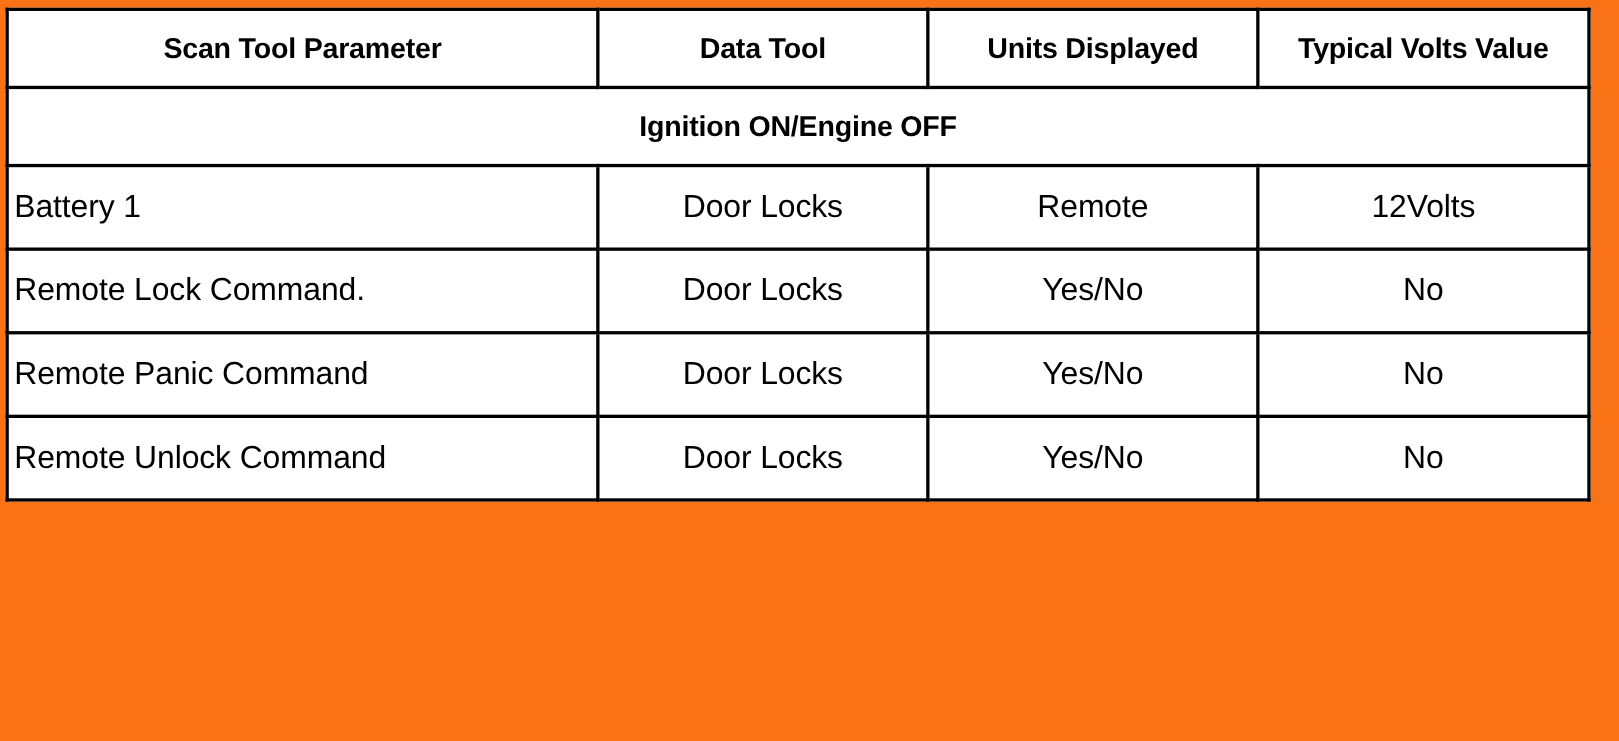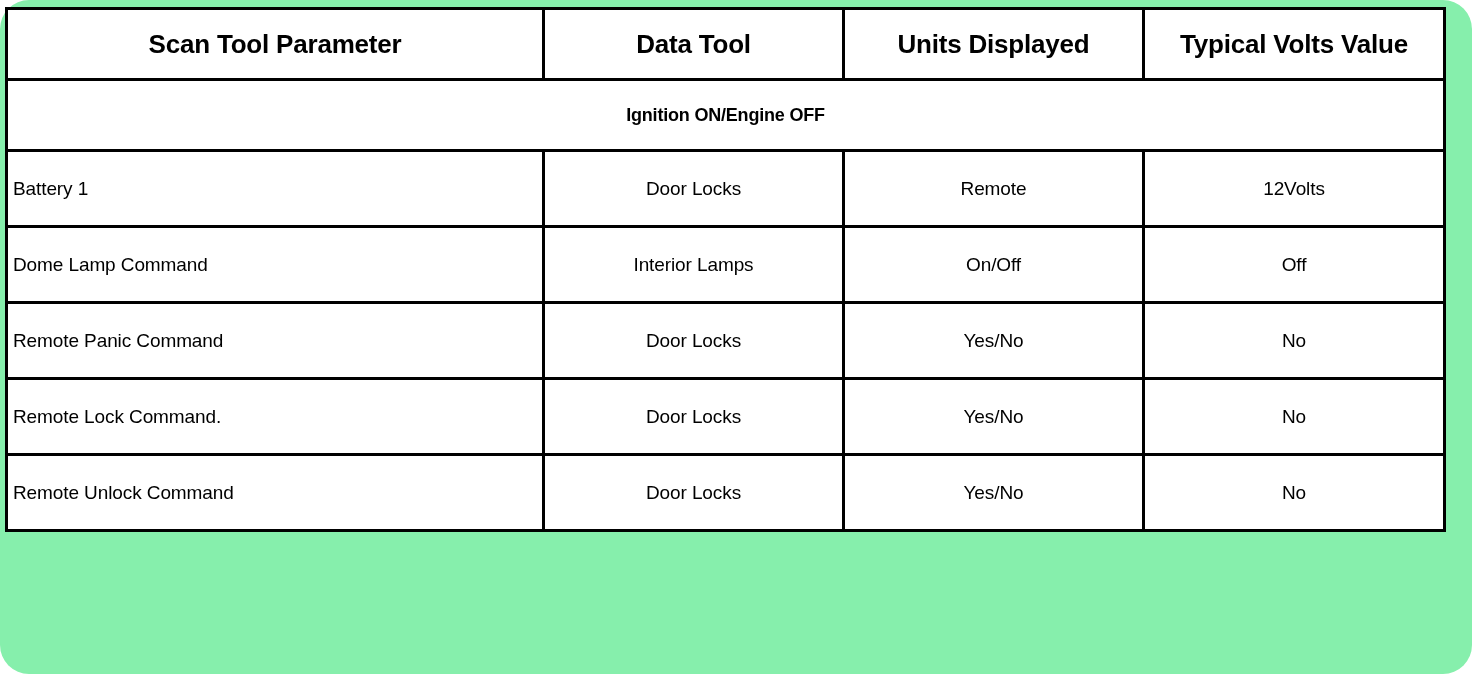--- a/index.html
+++ b/index.html
@@ -12,22 +12,21 @@
     width: 1472px;
     height: 674px;
     overflow: hidden;
     font-family: "Liberation Sans", sans-serif;
     color: #000000;
   }
   #page {
     position: relative;
     width: 1472px;
     height: 674px;
-    background: #86efac;
-    border-radius: 29px;
+    background: #f97316;
   }
   table.param-table {
     position: absolute;
     left: 5px;
     top: 7px;
     width: 1438px;
     border-collapse: collapse;
     table-layout: fixed;
     background: #ffffff;
   }
@@ -49,27 +48,27 @@
   tr.header-row th {
     height: 68px;
     text-align: center;
     font-size: 26px;
     font-weight: bold;
     letter-spacing: -0.2px;
   }
   tr.section-row td {
     height: 68px;
     text-align: center;
-    font-size: 18px;
+    font-size: 26px;
     font-weight: bold;
     letter-spacing: -0.2px;
   }
   tr.data-row td {
     height: 73px;
-    font-size: 19px;
+    font-size: 29px;
     letter-spacing: -0.1px;
   }
   tr.data-row td.col-param {
     text-align: left;
     padding-left: 5px;
   }
   tr.data-row td.col-list,
   tr.data-row td.col-units,
   tr.data-row td.col-value {
     text-align: center;
@@ -103,38 +102,32 @@
         <td colspan="4">Ignition ON/Engine OFF</td>
       </tr>
 
       <tr class="data-row">
         <td class="col-param">Battery 1</td>
         <td class="col-list">Door Locks</td>
         <td class="col-units">Remote</td>
         <td class="col-value">12Volts</td>
       </tr>
 
-      <tr class="data-row">
-        <td class="col-param">Dome Lamp Command</td>
-        <td class="col-list">Interior Lamps</td>
-        <td class="col-units">On/Off</td>
-        <td class="col-value">Off</td>
-      </tr>
 
 
 
       <tr class="data-row">
-        <td class="col-param">Remote Panic Command</td>
+        <td class="col-param">Remote Lock Command.</td>
         <td class="col-list">Door Locks</td>
         <td class="col-units">Yes/No</td>
         <td class="col-value">No</td>
       </tr>
 
       <tr class="data-row">
-        <td class="col-param">Remote Lock Command.</td>
+        <td class="col-param">Remote Panic Command</td>
         <td class="col-list">Door Locks</td>
         <td class="col-units">Yes/No</td>
         <td class="col-value">No</td>
       </tr>
 
       <tr class="data-row">
         <td class="col-param">Remote Unlock Command</td>
         <td class="col-list">Door Locks</td>
         <td class="col-units">Yes/No</td>
         <td class="col-value">No</td>

